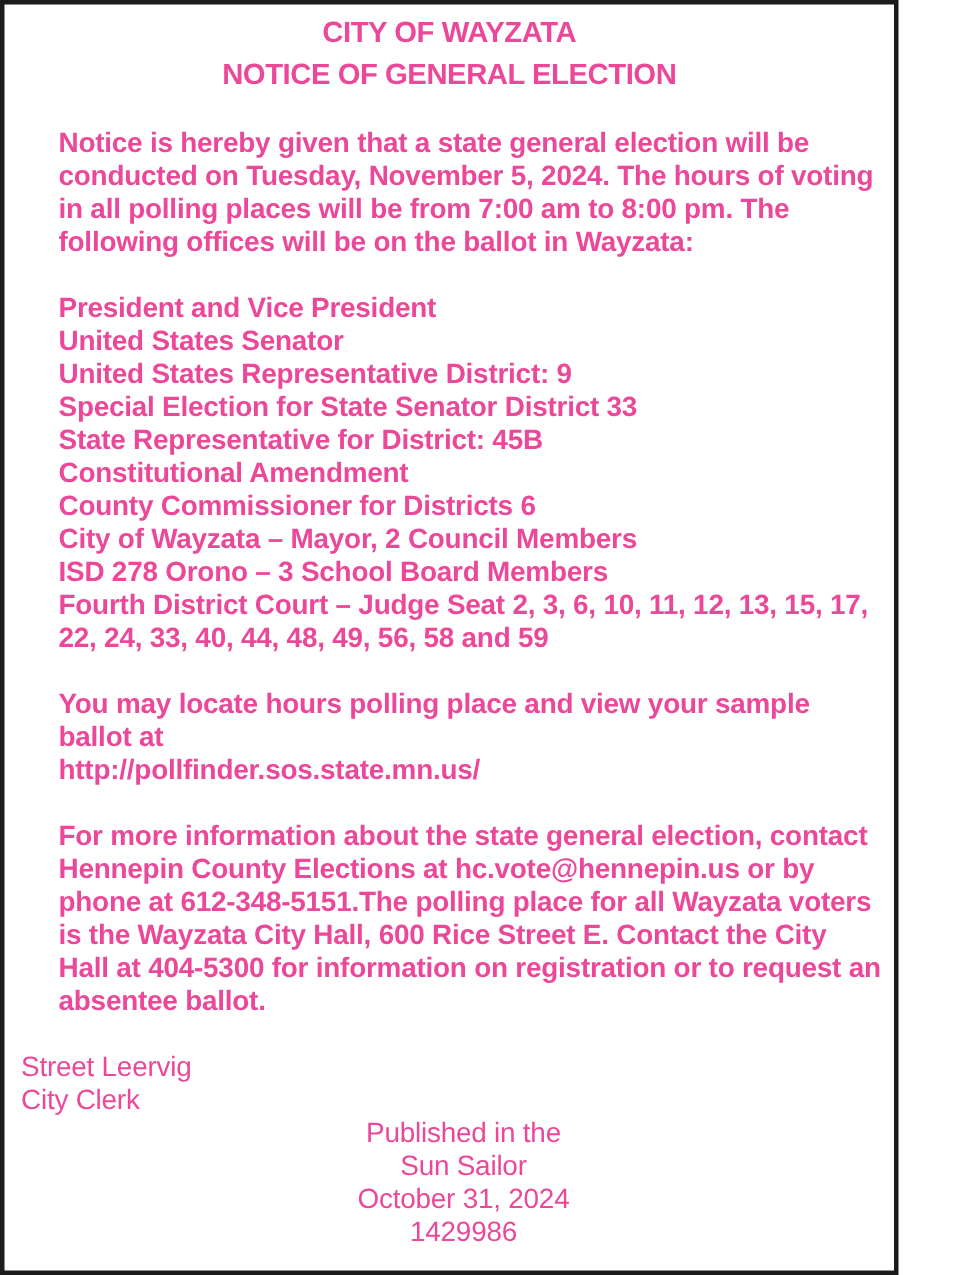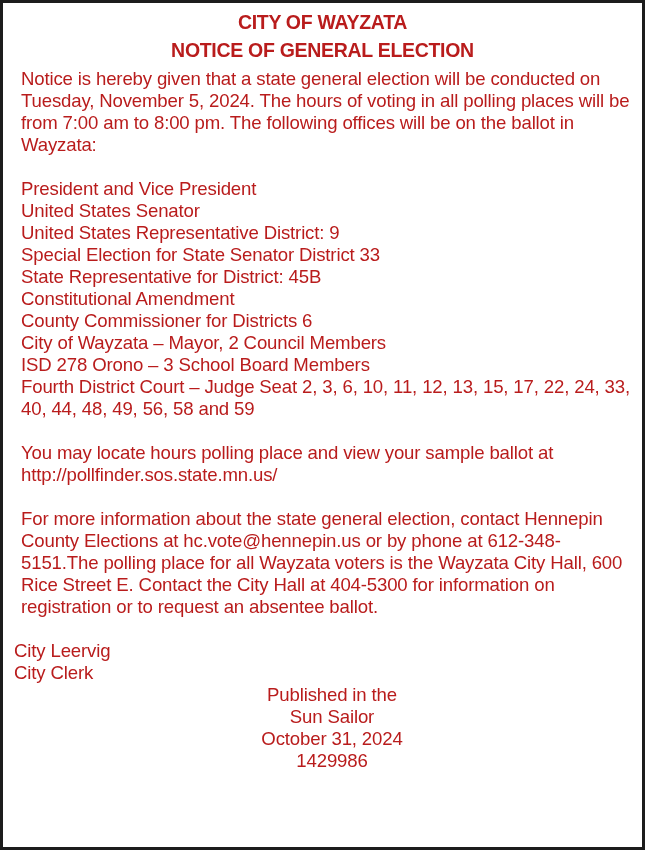--- a/index.html
+++ b/index.html
@@ -8,43 +8,44 @@
       background: #ffffff;
     }
     body {
       width: 645px;
       height: 850px;
       overflow: hidden;
     }
     .notice {
       position: relative;
       box-sizing: border-box;
-      width: 645px;
+      width: 599px;
       height: 850px;
       border: 3px solid #1c1c1c;
       background: #ffffff;
-      color: #b91c1c;
+      color: #ec4899;
       font-family: "Liberation Sans", sans-serif;
       font-size: 18.6px;
       line-height: 22px;
       letter-spacing: -0.15px;
     }
     .title {
       text-align: center;
       font-weight: bold;
       font-size: 19.5px;
       line-height: 28px;
       margin: 0;
       padding-top: 5px;
       letter-spacing: -0.3px;
     }
     .body {
-      padding-left: 18px;
+      padding-left: 36px;
       padding-right: 8px;
-      margin-top: 4px;
+      margin-top: 20px;
+      font-weight: bold;
     }
     .para {
       margin: 0 0 22px 0;
     }
     .office-list {
       margin: 0 0 22px 0;
       padding: 0;
       list-style: none;
     }
     .office-list li {
@@ -96,21 +97,21 @@
 
     <p class="para">
       <span>You may locate hours polling place and view your sample ballot at</span><br>
       <span>http://pollfinder.sos.state.mn.us/</span>
     </p>
 
     <p class="para last-para">For more information about the state general election, contact Hennepin County Elections at hc.vote@hennepin.us or by phone at 612-348-5151.The polling place for all Wayzata voters is the Wayzata City Hall, 600 Rice Street E.  Contact the City Hall at 404-5300 for information on registration or to request an absentee ballot.</p>
   </div>
 
   <div class="signature">
-    <div>City Leervig</div>
+    <div>Street Leervig</div>
     <div>City Clerk</div>
   </div>
 
   <div class="publication">
     <div>Published in the</div>
     <div>Sun Sailor</div>
     <div>October 31, 2024</div>
     <div>1429986</div>
   </div>
 </div>

